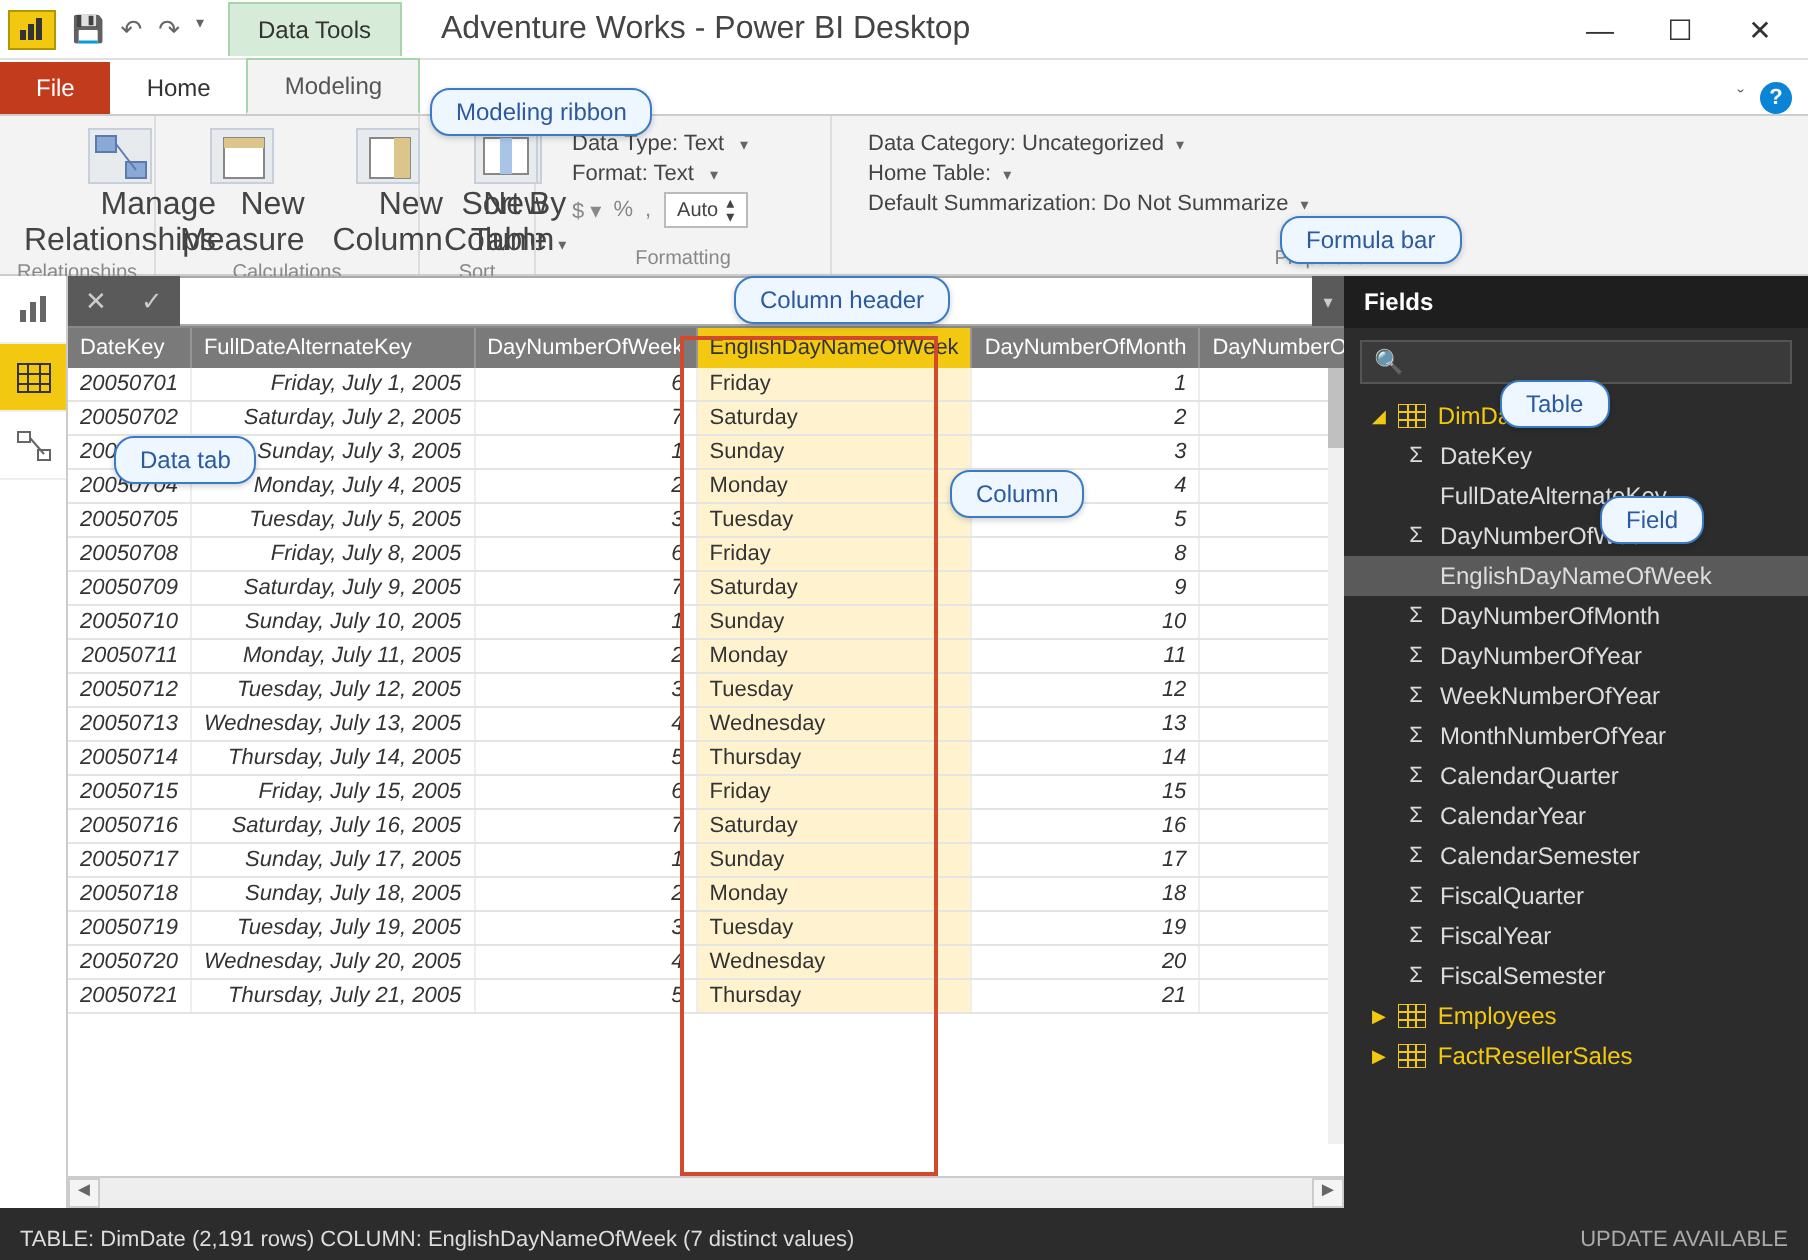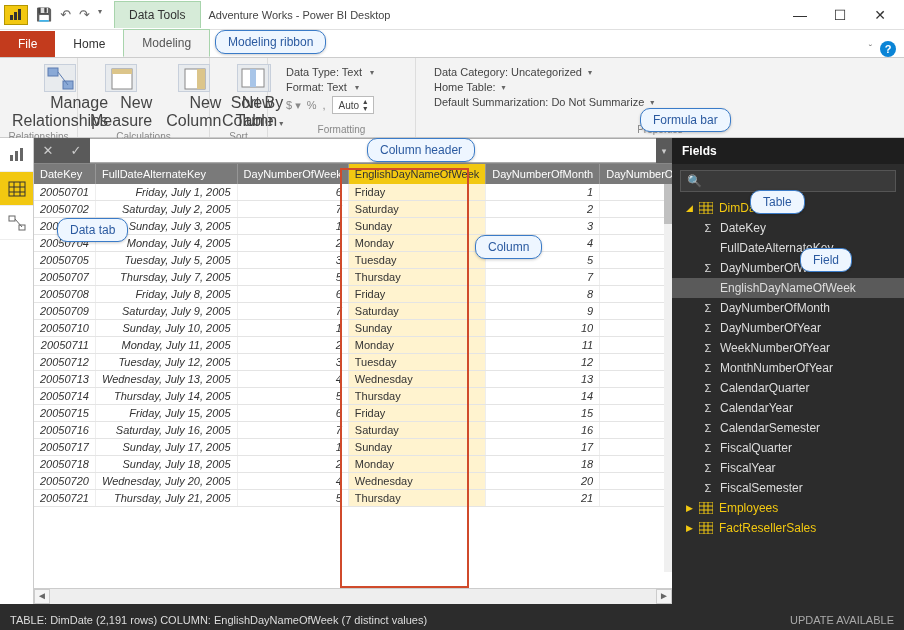--- a/index.html
+++ b/index.html
@@ -4,21 +4,21 @@
 <style>
 * { margin: 0; padding: 0; box-sizing: border-box; }
 body { font-family: "Segoe UI", Tahoma, sans-serif; font-size: 12px; color: #333; background: #fff; width: 904px; height: 630px; overflow: hidden; position: relative; }
 
 
 .titlebar { height: 30px; display: flex; align-items: center; background: #fff; border-bottom: 1px solid #e0e0e0; padding: 0 4px; }
 .titlebar .app-icon { width: 24px; height: 20px; background: #f2c811; border: 1px solid #b39500; display: inline-flex; align-items: center; justify-content: center; font-size: 10px; }
 .titlebar .qat { display: flex; gap: 4px; margin-left: 6px; }
 .titlebar .qat span { font-size: 13px; color: #666; cursor: pointer; padding: 2px; }
 .titlebar .datatools-tab { margin-left: 10px; padding: 6px 14px; background: #d6ebd8; border: 1px solid #a8d4ac; border-bottom: none; font-size: 12px; }
-.titlebar .title { margin-left: 8px; font-size: 11px; color: #444; }
+.titlebar .title { margin-left: 20px; font-size: 16px; color: #444; }
 .titlebar .winbtns { margin-left: auto; display: flex; gap: 16px; padding-right: 8px; font-size: 14px; color: #333; }
 .titlebar .winbtns span { cursor: pointer; width: 24px; text-align: center; }
 
 
 .menubar { height: 28px; display: flex; align-items: flex-end; background: #fff; border-bottom: 1px solid #ccc; }
 .menubar .tab { padding: 6px 18px; font-size: 12px; cursor: pointer; }
 .menubar .tab.file { background: #c33b1d; color: #fff; }
 .menubar .tab.active { border: 1px solid #a8d4ac; border-bottom: 1px solid #f3f3f3; background: #f3f3f3; color: #555; }
 .menubar .help { margin-left: auto; display: flex; gap: 8px; padding-right: 8px; align-items: center; }
 .menubar .help span { font-size: 12px; color: #666; }
@@ -293,28 +293,20 @@
               </tr>
               <tr>
                 <td class="ra it">20050705</td>
                 <td class="ra it">Tuesday, July 5, 2005</td>
                 <td class="ra it">3</td>
                 <td class="sel">Tuesday</td>
                 <td class="ra it">5</td>
                 <td class=""></td>
               </tr>
               <tr>
-                <td class="ra it">20050707</td>
-                <td class="ra it">Thursday, July 7, 2005</td>
-                <td class="ra it">5</td>
-                <td class="sel">Thursday</td>
-                <td class="ra it">7</td>
-                <td class=""></td>
-              </tr>
-              <tr>
                 <td class="ra it">20050708</td>
                 <td class="ra it">Friday, July 8, 2005</td>
                 <td class="ra it">6</td>
                 <td class="sel">Friday</td>
                 <td class="ra it">8</td>
                 <td class=""></td>
               </tr>
               <tr>
                 <td class="ra it">20050709</td>
                 <td class="ra it">Saturday, July 9, 2005</td>
@@ -386,20 +378,28 @@
                 <td class="sel">Sunday</td>
                 <td class="ra it">17</td>
                 <td class=""></td>
               </tr>
               <tr>
                 <td class="ra it">20050718</td>
                 <td class="ra it">Sunday, July 18, 2005</td>
                 <td class="ra it">2</td>
                 <td class="sel">Monday</td>
                 <td class="ra it">18</td>
+                <td class=""></td>
+              </tr>
+              <tr>
+                <td class="ra it">20050719</td>
+                <td class="ra it">Tuesday, July 19, 2005</td>
+                <td class="ra it">3</td>
+                <td class="sel">Tuesday</td>
+                <td class="ra it">19</td>
                 <td class=""></td>
               </tr>
               <tr>
                 <td class="ra it">20050720</td>
                 <td class="ra it">Wednesday, July 20, 2005</td>
                 <td class="ra it">4</td>
                 <td class="sel">Wednesday</td>
                 <td class="ra it">20</td>
                 <td class=""></td>
               </tr>
@@ -529,20 +529,20 @@
         </div>
       </div>
   </div>
 </div>
 
 <div class="statusbar">
   <span>TABLE: DimDate (2,191 rows) COLUMN: EnglishDayNameOfWeek (7 distinct values)</span>
   <span class="right">UPDATE AVAILABLE</span>
 </div>
 
-<div class="callout" style="top:30px; left:215px;">Modeling ribbon</div>
+<div class="callout" style="top:44px; left:215px;">Modeling ribbon</div>
 <div class="callout" style="top:108px; left:640px;">Formula bar</div>
 <div class="callout" style="top:138px; left:367px;">Column header</div>
 <div class="callout" style="top:218px; left:57px;">Data tab</div>
 <div class="callout" style="top:235px; left:475px;">Column</div>
 <div class="callout" style="top:190px; left:750px;">Table</div>
 <div class="callout" style="top:248px; left:800px;">Field</div>
 <div class="column-highlight" style="top:168px; left:340px; width:129px; height:420px;"></div>
 
 </body></html>

